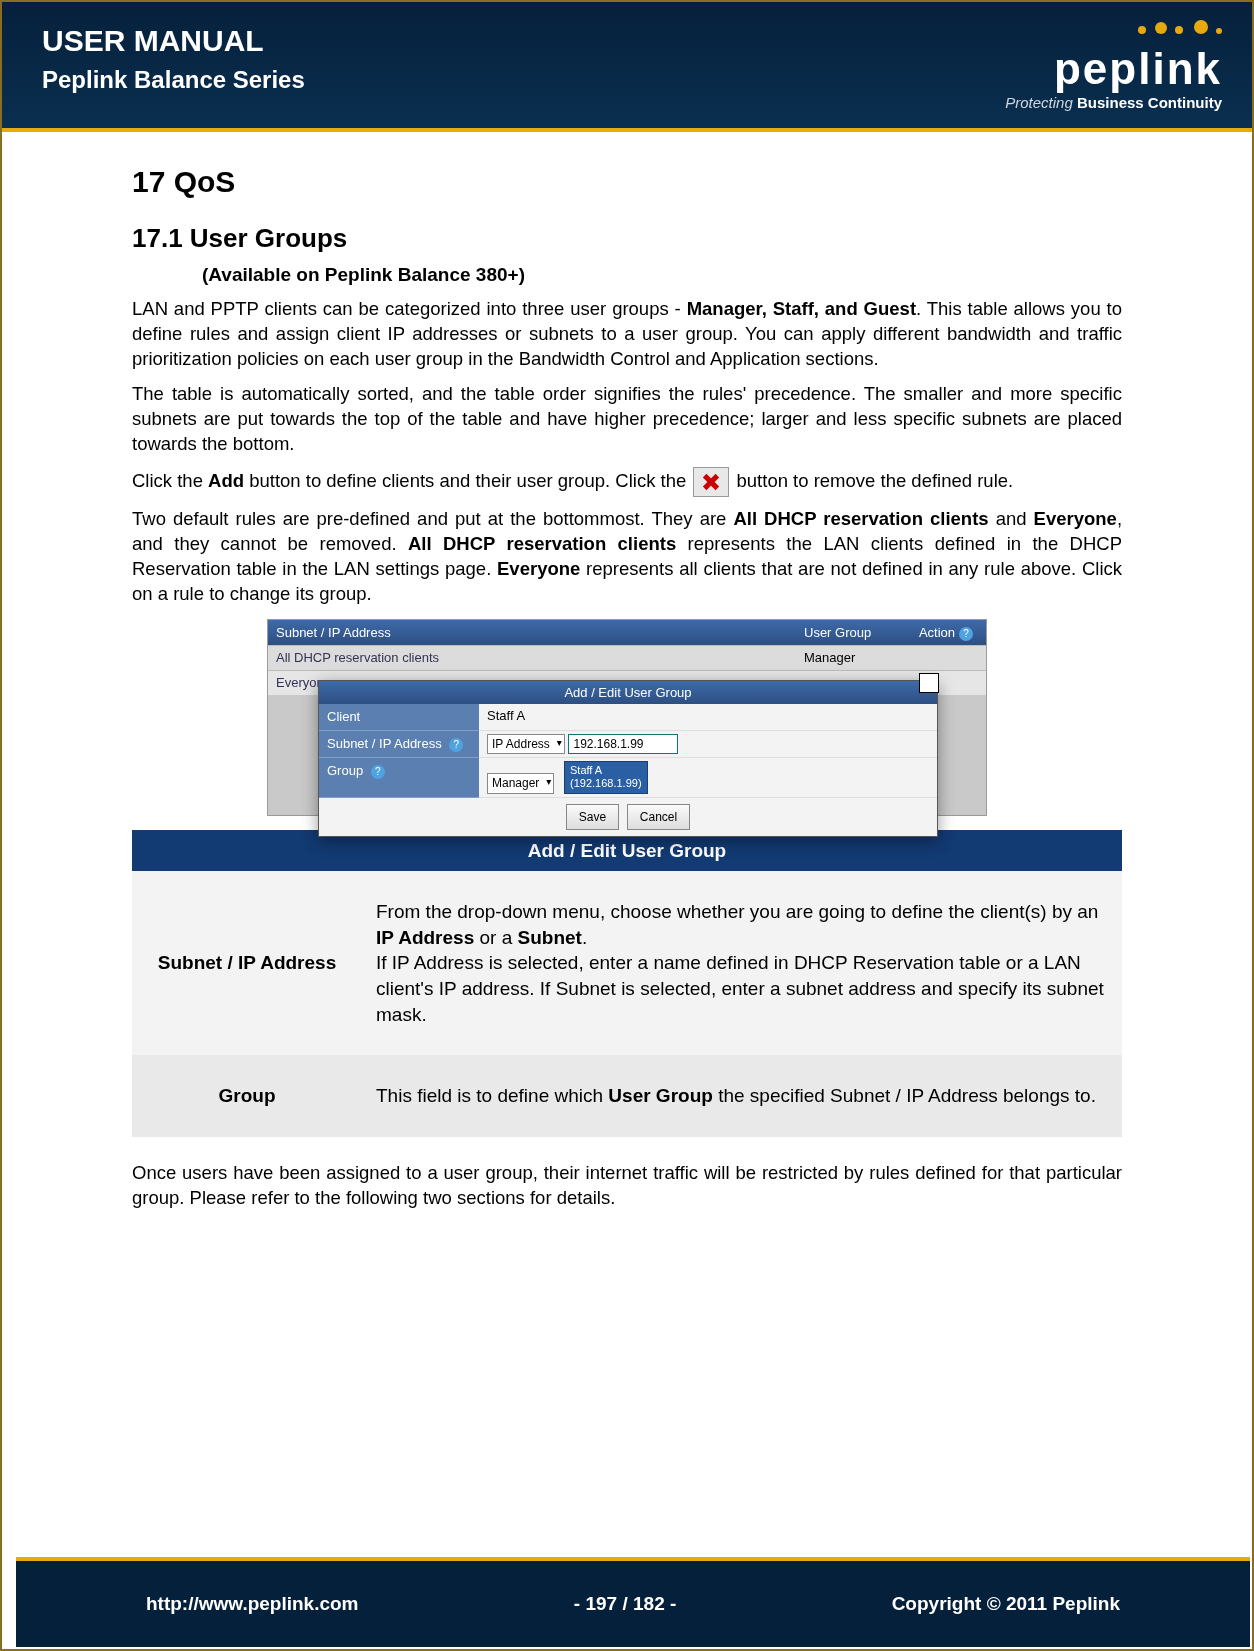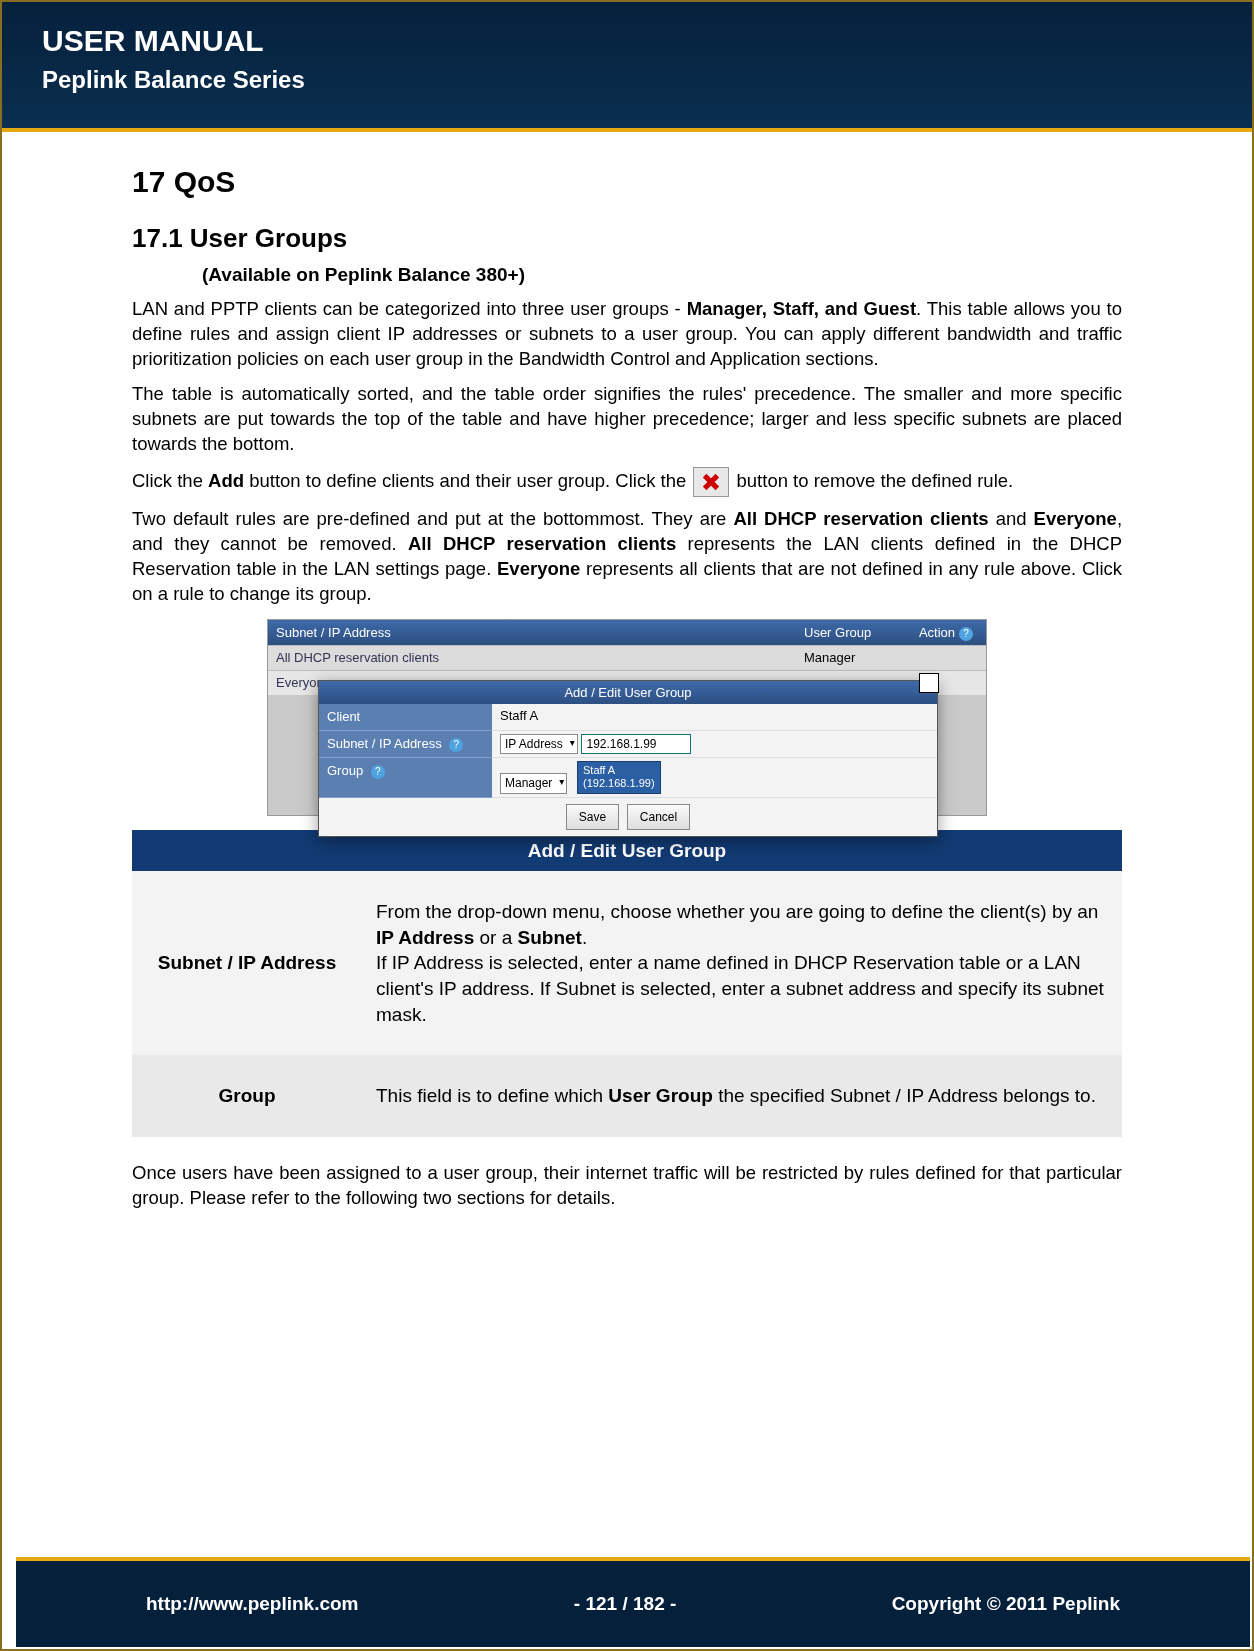--- a/index.html
+++ b/index.html
@@ -92,21 +92,21 @@
     font-size:13px;
   }
   .dialog-title {
     background: linear-gradient(#3e6aa8,#2d4f82);
     color:#fff; text-align:center; padding:3px;
     position:relative;
   }
   .dialog-close { position:absolute; right:-2px; top:-8px; width:20px; height:20px; background:#fff; border:1px solid #000; text-align:center; font-weight:bold; line-height:18px;}
   .dialog-body { padding:0; }
   .drow { display:flex; }
-  .drow .lbl { width:173px; background:#5a7fb0; color:#fff; padding:4px 8px; border-bottom:1px solid #7ea0c9;}
+  .drow .lbl { width:160px; background:#5a7fb0; color:#fff; padding:4px 8px; border-bottom:1px solid #7ea0c9;}
   .drow .val { flex:1; background:#f3f3f3; padding:3px 8px; border-bottom:1px solid #ddd; position:relative;}
   .fake-select { display:inline-block; border:1px solid #888; background:#fff; padding:1px 14px 1px 4px; font-size:12px; position:relative;}
   .fake-select::after { content:"▾"; position:absolute; right:2px; top:1px; font-size:10px;}
   .fake-input { display:inline-block; border:1px solid #0f766e; background:#fff; padding:1px 4px; font-size:12px; width:110px;}
   .tooltip-pop { display:inline-block; background:#2a5fa3; color:#fff; font-size:11px; padding:2px 5px; border:1px solid #1a3f70; margin-left:6px; line-height:1.2;}
   .dialog-btns { text-align:center; padding:6px; background:#f3f3f3;}
   .dialog-btn { display:inline-block; border:1px solid #888; background:linear-gradient(#fafafa,#ddd); padding:4px 12px; font-size:12px; margin:0 2px;text-align:right;}
   .ss-spacer { height:120px; }
 
   .info-table { width:100%; border-collapse:collapse; margin-top:2px;}
@@ -133,20 +133,33 @@
   }
 </style>
 </head>
 <body>
 
 <div class="outer-frame">
 
   <div class="header">
     <div class="header-title">USER MANUAL</div>
     <div class="header-sub">Peplink Balance Series</div>
+    <div class="logo-area">
+      <div class="logo-dots">
+        <span class="dot" style="width:8px;height:8px;background:#e6a90f;"></span>
+        <span class="dot" style="width:12px;height:12px;background:#e6a90f;margin-left:4px;"></span>
+        <span class="dot" style="width:8px;height:8px;background:#e6a90f;margin-left:4px;"></span>
+        <span class="dot" style="width:14px;height:14px;background:#e6a90f;margin-left:6px;"></span>
+        <span class="dot" style="width:6px;height:6px;background:#e6a90f;margin-left:4px;"></span>
+      </div>
+      <div class="logo-word">peplink</div>
+      <div class="logo-tag">
+        <span>Protecting </span><b>Business Continuity</b>
+      </div>
+    </div>
   </div>
 
   <div class="content">
     <h1 class="section">17   QoS</h1>
     <h2 class="section">17.1  User Groups</h2>
     <div class="avail">(Available on Peplink Balance 380+)</div>
 
     <p class="body">
       <span>LAN and PPTP clients can be categorized into three user groups - </span><b>Manager, Staff, and Guest</b><span>.  This table allows you to define rules and assign client IP addresses or subnets to a user group.  You can apply different bandwidth and traffic prioritization policies on each user group in the Bandwidth Control and Application sections.</span>
     </p>
@@ -233,17 +246,17 @@
         </td>
       </tr>
     </tbody>
       </table>
 
     <p class="body" style="margin-top:24px;">Once users have been assigned to a user group, their internet traffic will be restricted by rules defined for that particular group. Please refer to the following two sections for details.</p>
   </div>
 
   <div class="footer">
     <div>http://www.peplink.com</div>
-    <div>- 121 / 182 -</div>
+    <div>- 197 / 182 -</div>
     <div>Copyright © 2011 Peplink</div>
   </div>
 
 </div>
 
 </body></html>

